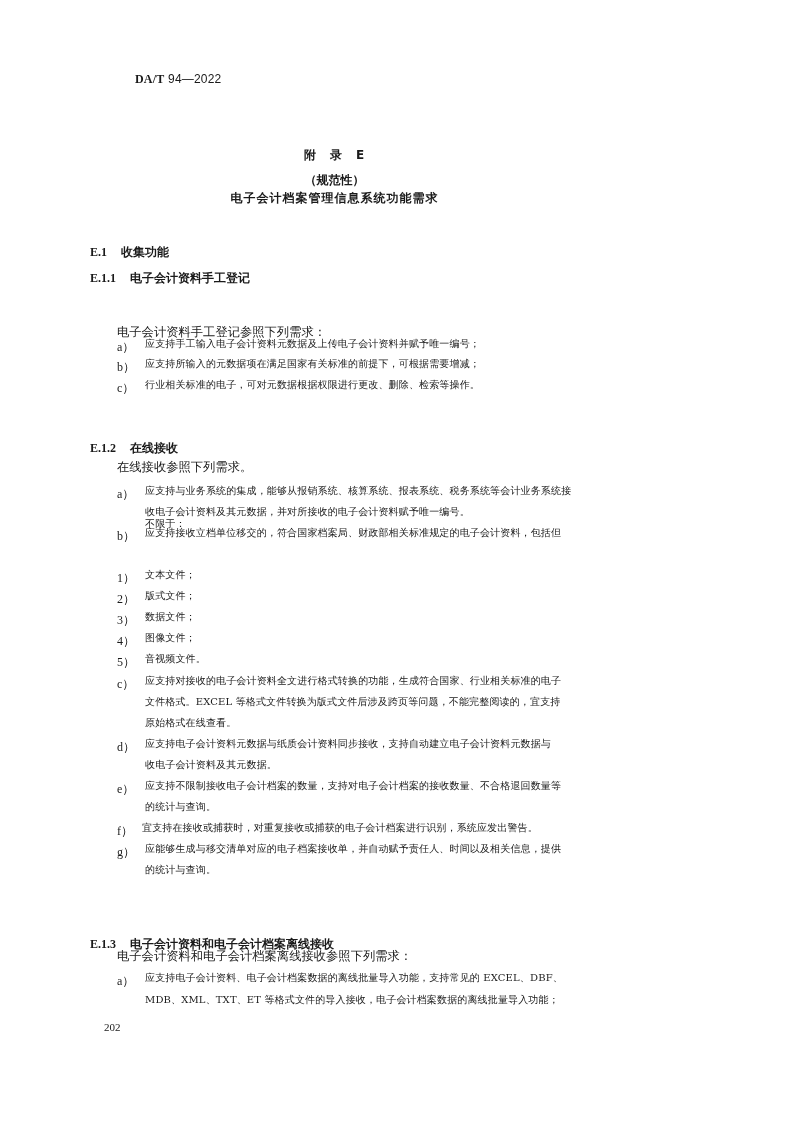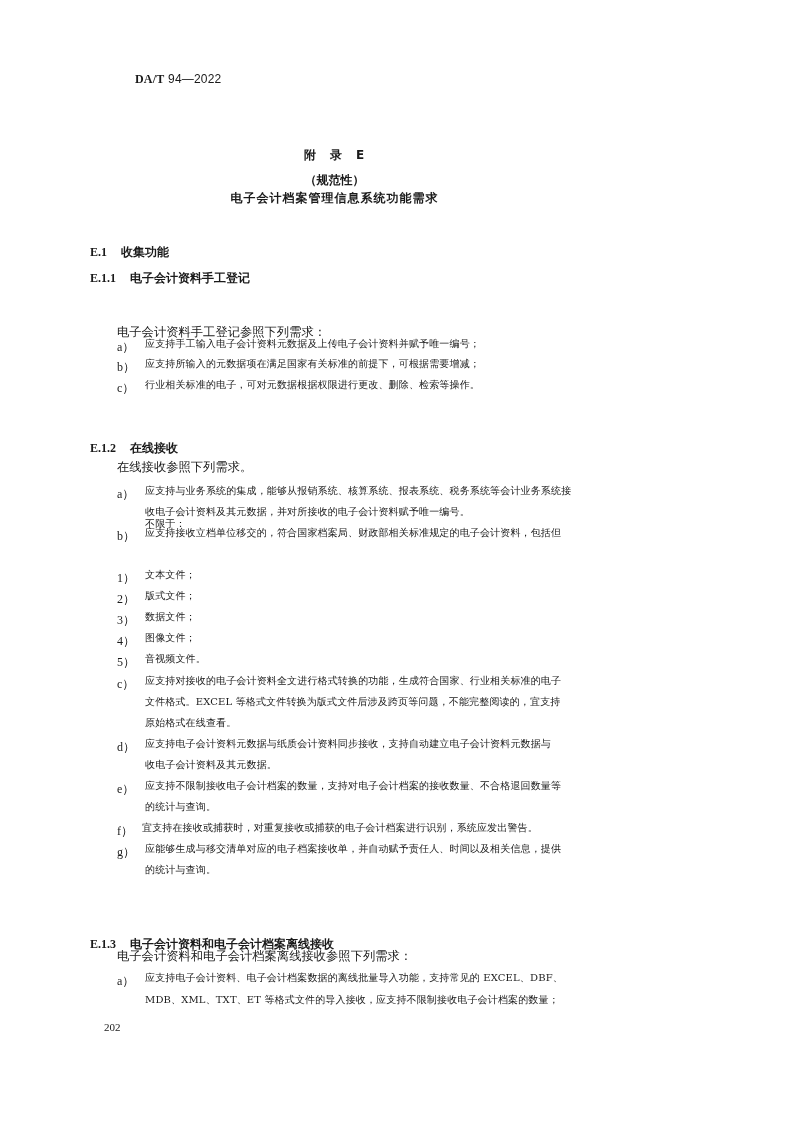--- a/index.html
+++ b/index.html
@@ -102,16 +102,16 @@
   <span class="txt" style="top:842px">应能够生成与移交清单对应的电子档案接收单，并自动赋予责任人、时间以及相关信息，提供</span>
   <span class="txt" style="top:863px">的统计与查询。</span>
 </div>
 
 <div class="h" style="top:908px;margin-top:28px;"><span class="num">E.1.3</span><span>电子会计资料和电子会计档案离线接收</span></div>
 <div class="p" style="left:117px;top:945px;">电子会计资料和电子会计档案离线接收参照下列需求：</div>
 
 <div>
   <span class="lbl" style="top:973px">a）</span>
   <span class="txt" style="top:971px">应支持电子会计资料、电子会计档案数据的离线批量导入功能，支持常见的 EXCEL、DBF、</span>
-  <span class="txt" style="top:993px">MDB、XML、TXT、ET 等格式文件的导入接收，应支持不限制接收电子会计档案的数量；</span>
+  <span class="txt" style="top:993px">MDB、XML、TXT、ET 等格式文件的导入接收，电子会计档案数据的离线批量导入功能；</span>
 </div>
 
 <div class="page">202</div>
 
 </body></html>

